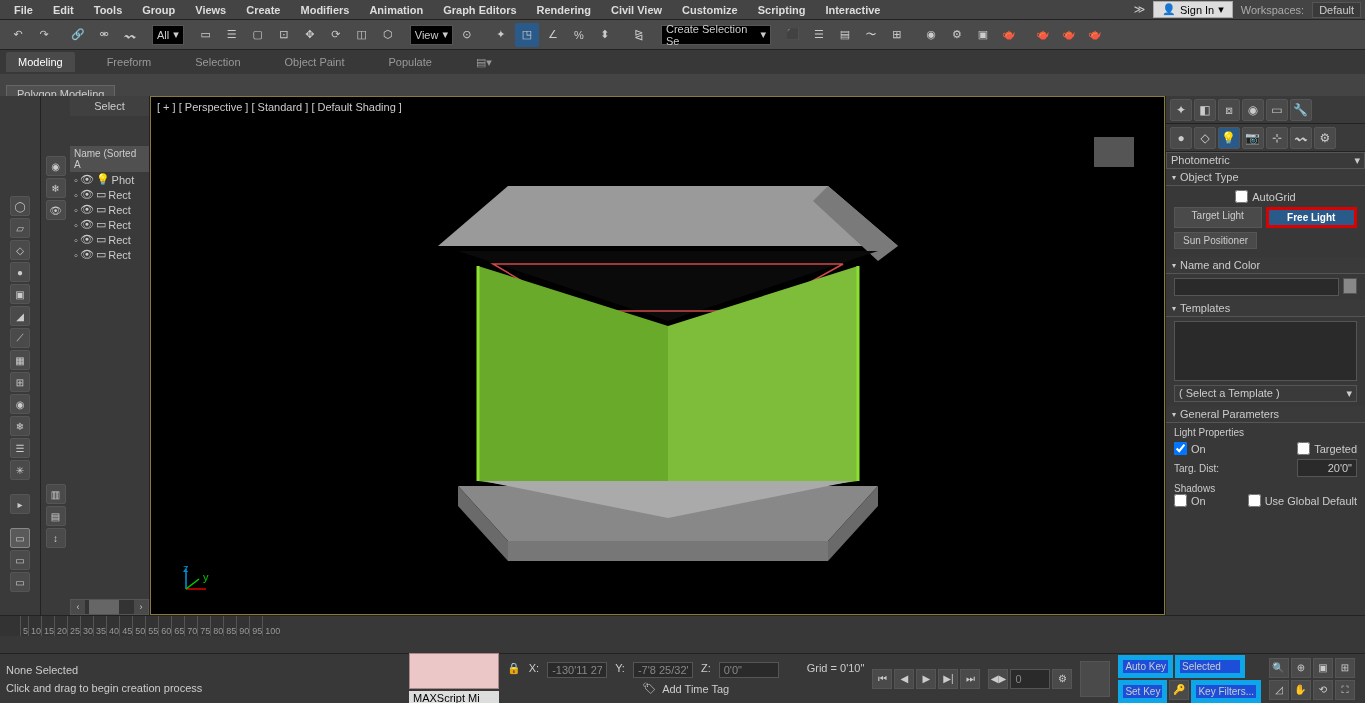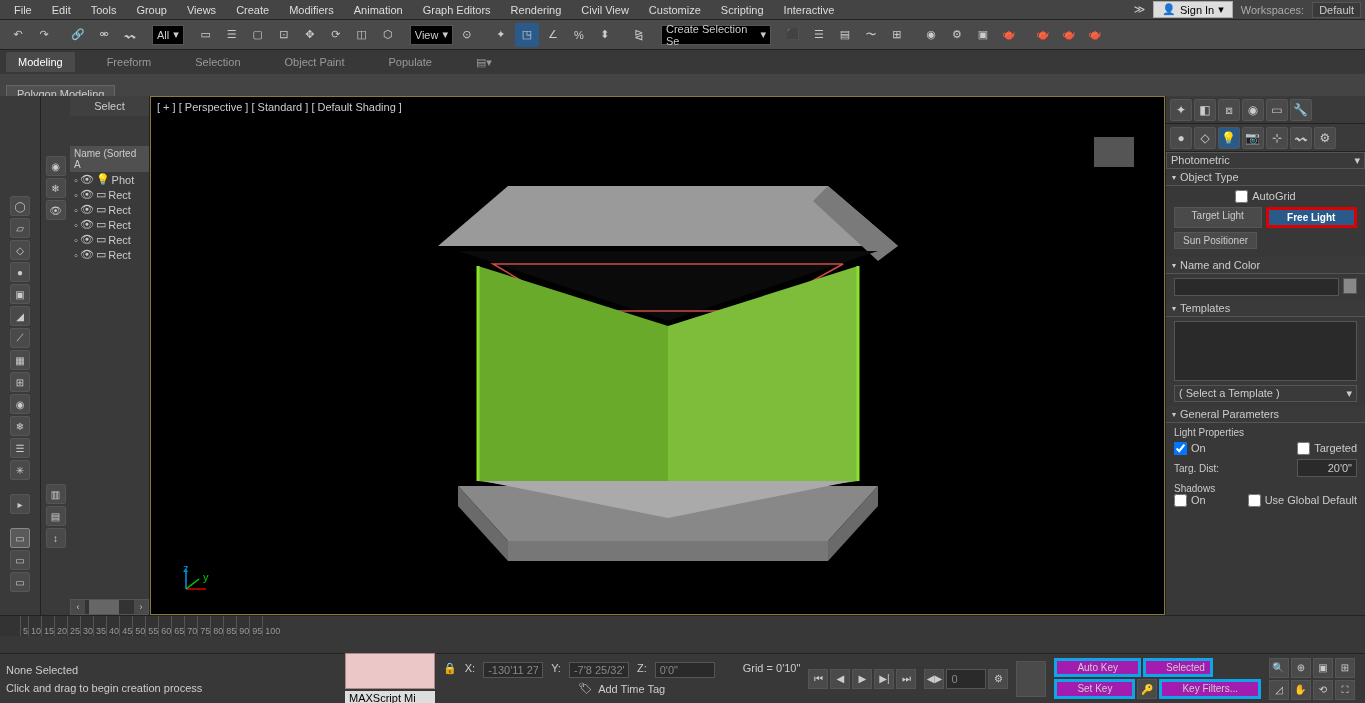--- a/index.html
+++ b/index.html
@@ -1,18 +1,18 @@
 <!DOCTYPE html>
 <html><head>
 <meta charset="utf-8">
 <style>
 * { margin: 0; padding: 0; box-sizing: border-box; font-family: "Segoe UI", Tahoma, sans-serif; font-size: 11px; }
 body { background: #383838; color: #ccc; width: 1365px; height: 703px; overflow: hidden; display: flex; flex-direction: column; }
 .menubar { height: 20px; background: #444; display: flex; align-items: center; padding: 0 4px; border-bottom: 1px solid #222; }
-.menubar .m { padding: 2px 10px; color: #ddd; cursor: pointer; }
+.menubar .m { padding: 2px 10px; color: #ddd; cursor: pointer; font-weight: bold; }
 .topright { margin-left: auto; display: flex; align-items: center; gap: 8px; }
 .signin { background: #ddd; color: #000; padding: 1px 8px; border: 1px solid #aaa; display: flex; align-items: center; gap: 4px; }
 .ws { color: #aaa; }
 .wsval { background: #3a3a3a; padding: 1px 6px; border: 1px solid #555; }
 .toolbar { height: 30px; background: #4a4a4a; display: flex; align-items: center; padding: 0 6px; gap: 2px; border-bottom: 1px solid #222; }
 .tb { width: 24px; height: 24px; background: #4a4a4a; border: 1px solid transparent; border-radius: 2px; display: flex; align-items: center; justify-content: center; color: #ccc; cursor: pointer; }
 .tb.active { background: #2a5a8a; }
 .tbsep { width: 6px; }
 .tbdd { height: 20px; background: #000000; border: 1px solid #555; padding: 0 4px; color: #ccc; display: flex; align-items: center; gap: 4px; }
 .ribbontabs { height: 24px; background: #383838; display: flex; align-items: center; padding: 0 6px; gap: 20px; }
@@ -45,35 +45,35 @@
 .rhdr { background: #3a3a3a; padding: 2px 6px; color: #ccc; border-bottom: 1px solid #555; display: flex; align-items: center; }
 .rhdr .tri { margin-right: 4px; font-size: 8px; }
 .rsection { padding: 4px 8px; }
 .rbtnrow { display: flex; gap: 4px; margin: 4px 0; }
 .rbtn { flex: 1; background: #4a4a4a; border: 1px solid #555; padding: 2px 4px; text-align: center; color: #ccc; font-size: 10px; cursor: pointer; }
 .rbtn.highlight { background: #2a5a8a; border: 3px solid #d00; color: #fff; font-weight: bold; }
 .rinput { background: #2a2a2a; border: 1px solid #555; padding: 2px 4px; color: #ccc; width: 100%; }
 .rcolor { width: 16px; height: 16px; background: #888; border: 1px solid #555; }
 .rlistbox { background: #2a2a2a; border: 1px solid #555; height: 60px; }
 .rdd { background: #3a3a3a; border: 1px solid #555; padding: 1px 4px; color: #ccc; font-size: 10px; display: flex; justify-content: space-between; }
-.rchk { display: flex; gap: 4px; font-size: 10px; }
+.rchk { display: flex; align-items: center; gap: 4px; font-size: 10px; }
 .timeline { height: 38px; background: #383838; border-top: 1px solid #222; display: flex; flex-direction: row; }
 .tlslider { height: 16px; background: #2a2a2a; display: flex; align-items: center; position: relative; }
 .tlhandle { position: absolute; left: 20px; width: 70px; height: 14px; background: #555; border: 1px solid #777; text-align: center; font-size: 10px; color: #ddd; }
 .tlruler { height: 20px; background: #333; position: relative; display: flex; }
 .tltick { flex: 1; border-left: 1px solid #555; font-size: 9px; color: #999; padding-left: 2px; display: flex; align-items: flex-end; }
 .status { height: 50px; background: #383838; border-top: 1px solid #222; display: flex; align-items: center; padding: 0 6px; gap: 8px; }
 .stbox { background: #ecc7c7; border: 1px solid #a88; width: 90px; height: 36px; }
 .sttxt { color: #ccc; font-size: 11px; }
 .coords { display: flex; gap: 8px; font-size: 10px; color: #ccc; }
 .coordin { background: #2a2a2a; border: 1px solid #555; padding: 1px 4px; width: 60px; color: #888; }
 .playbtns { display: flex; gap: 2px; }
 .pbtn { width: 20px; height: 20px; background: #4a4a4a; border: 1px solid #555; display: flex; align-items: center; justify-content: center; font-size: 10px; cursor: pointer; }
 .keybtns { display: flex; flex-direction: column; gap: 2px; }
-.kbtn { background: #a21caf; border: 3px solid #0ea5e9; padding: 1px 20px; font-size: 10px; color: #ccc; cursor: pointer; }
+.kbtn { background: #1d4ed8; border: 5px solid #0ea5e9; padding: 1px 2px; font-size: 10px; color: #ccc; cursor: pointer; }
 .navbtns { display: flex; flex-wrap: wrap; width: 90px; gap: 2px; }
 svg { display: block; }
 </style>
 </head>
 <body>
 
 <div class="menubar">
   <div class="m"><span>File</span></div>
   <div class="m"><span>Edit</span></div>
   <div class="m"><span>Tools</span></div>

